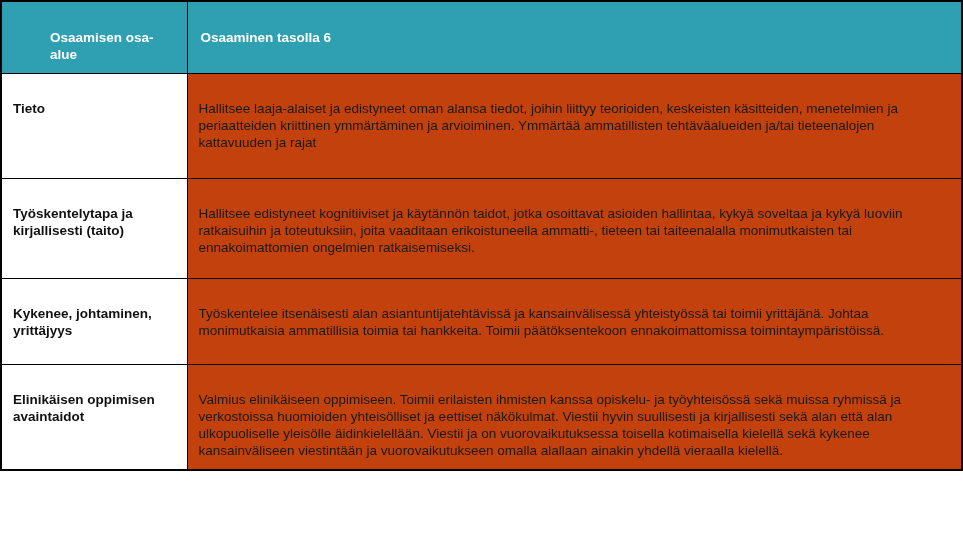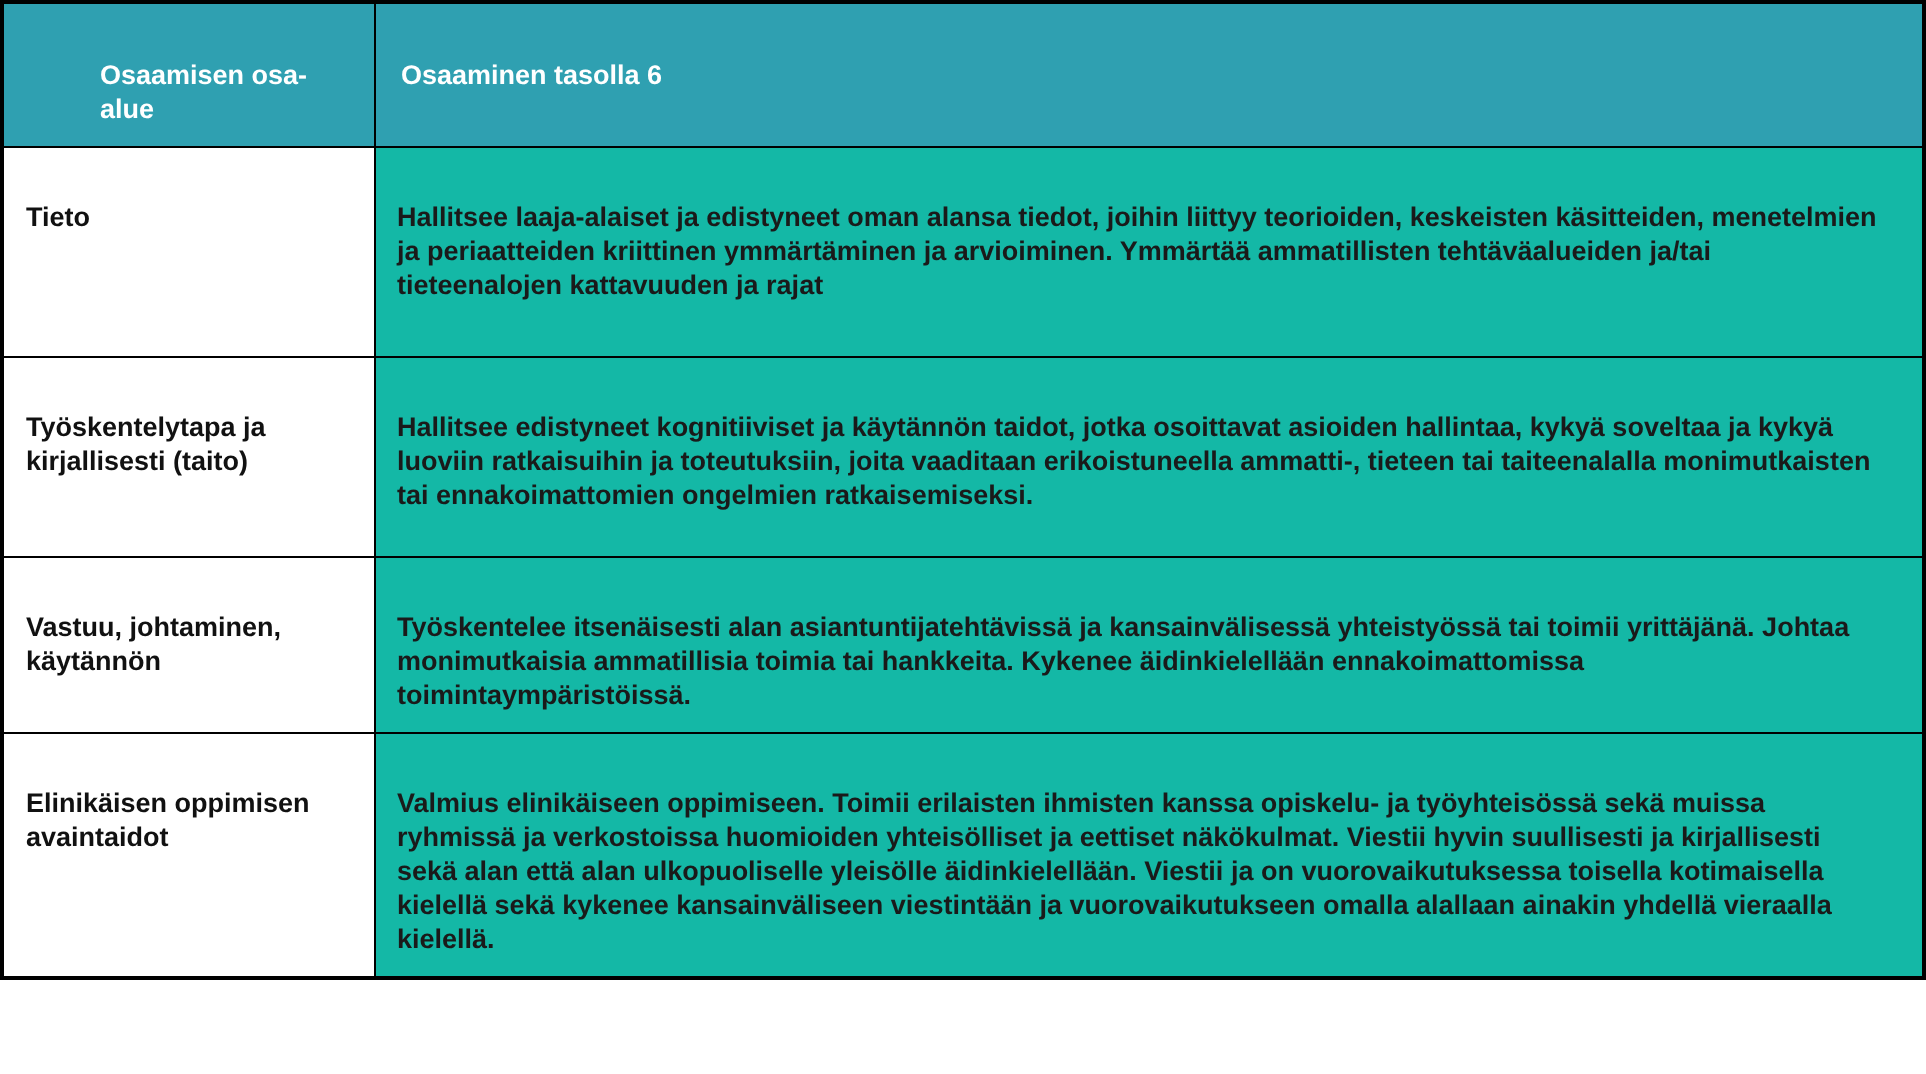--- a/index.html
+++ b/index.html
@@ -38,23 +38,23 @@
     padding: 27px 10px 10px 11px;
     height: 66px;
   }
   tbody th.area-cell {
     font-weight: bold;
     color: #111111;
     padding: 26px 12px 10px 11px;
     background: #ffffff;
   }
   tbody td.desc-cell {
-    font-weight: bold;
+    font-weight: normal;
     padding: 26px 22px 10px 11px;
-    background: #14b8a6;
+    background: #c2410c;
   }
   tr.row-0 { height: 105px; }
   tr.row-1 { height: 100px; }
   tr.row-2 { height: 86px; }
   tr.row-3 { height: 57px; }
   tr.row-4 { height: 93px; }
 </style>
 </head>
 <body>
 
@@ -72,21 +72,21 @@
   <tbody>
     <tr class="row-0">
       <th class="area-cell" scope="row">Tieto</th>
       <td class="desc-cell">Hallitsee laaja-alaiset ja edistyneet oman alansa tiedot, joihin liittyy teorioiden, keskeisten käsitteiden, menetelmien ja periaatteiden kriittinen ymmärtäminen ja arvioiminen. Ymmärtää ammatillisten tehtäväalueiden ja/tai tieteenalojen kattavuuden ja rajat</td>
     </tr>
     <tr class="row-1">
       <th class="area-cell" scope="row">Työskentelytapa ja kirjallisesti (taito)</th>
       <td class="desc-cell">Hallitsee edistyneet kognitiiviset ja käytännön taidot, jotka osoittavat asioiden hallintaa, kykyä soveltaa ja kykyä luoviin ratkaisuihin ja toteutuksiin, joita vaaditaan erikoistuneella ammatti-, tieteen tai taiteenalalla monimutkaisten tai ennakoimattomien ongelmien ratkaisemiseksi.</td>
     </tr>
     <tr class="row-2">
-      <th class="area-cell" scope="row">Vastuu, johtaminen, käytännön</th>
-      <td class="desc-cell">Työskentelee itsenäisesti alan asiantuntijatehtävissä ja kansainvälisessä yhteistyössä tai toimii yrittäjänä. Johtaa monimutkaisia ammatillisia toimia tai hankkeita. Kykenee äidinkielellään ennakoimattomissa toimintaympäristöissä.</td>
+      <th class="area-cell" scope="row">Kykenee, johtaminen, yrittäjyys</th>
+      <td class="desc-cell">Työskentelee itsenäisesti alan asiantuntijatehtävissä ja kansainvälisessä yhteistyössä tai toimii yrittäjänä. Johtaa monimutkaisia ammatillisia toimia tai hankkeita. Toimii päätöksentekoon ennakoimattomissa toimintaympäristöissä.</td>
     </tr>
     <tr class="row-4">
       <th class="area-cell" scope="row">Elinikäisen oppimisen avaintaidot</th>
       <td class="desc-cell">Valmius elinikäiseen oppimiseen. Toimii erilaisten ihmisten kanssa opiskelu- ja työyhteisössä sekä muissa ryhmissä ja verkostoissa huomioiden yhteisölliset ja eettiset näkökulmat. Viestii hyvin suullisesti ja kirjallisesti sekä alan että alan ulkopuoliselle yleisölle äidinkielellään. Viestii ja on vuorovaikutuksessa toisella kotimaisella kielellä sekä kykenee kansainväliseen viestintään ja vuorovaikutukseen omalla alallaan ainakin yhdellä vieraalla kielellä.</td>
     </tr>
   </tbody>
 </table>
 
 </body></html>

